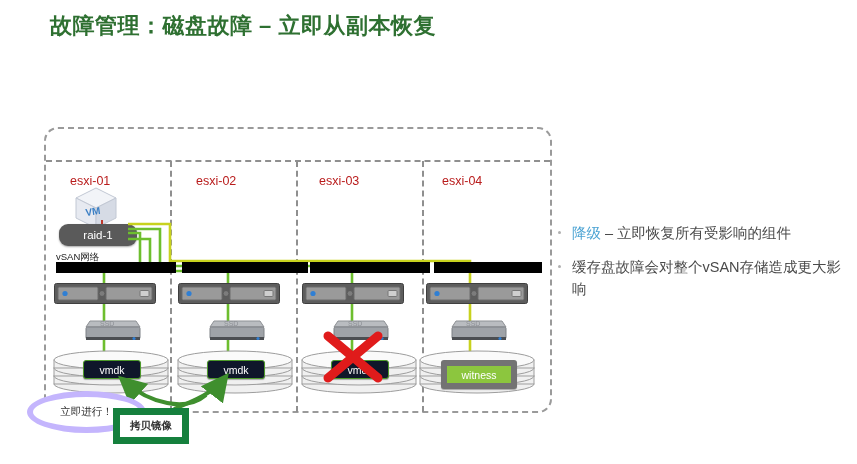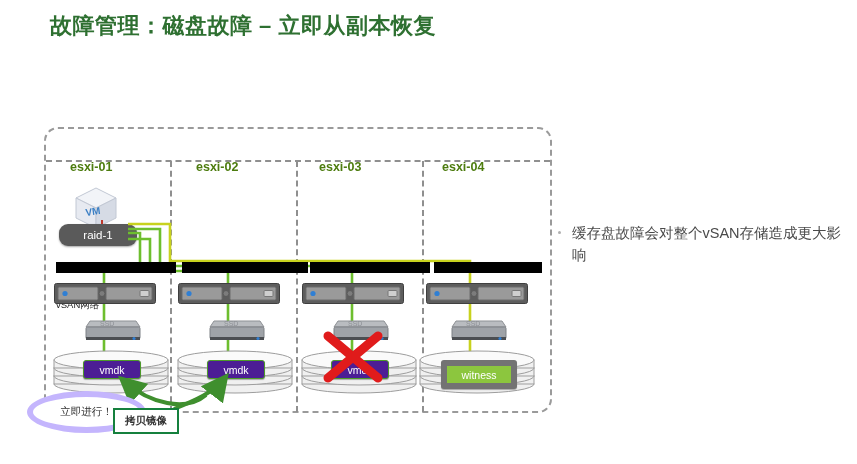--- a/index.html
+++ b/index.html
@@ -32,70 +32,68 @@
     position:absolute;left:46px;top:160px;width:504px;height:0;
     border-top:2px dashed #8f8f8f;
   }
   
   .col-div{
     position:absolute;top:161px;width:0;height:251px;
     border-left:2px dashed #8f8f8f;
   }
 
   .host-label{
-    position:absolute;top:160px;font-size:12.5px;color:#4d7c0f;
+    position:absolute;top:174px;font-size:12.5px;color:#b91c1c;
     white-space:nowrap;
-    font-weight:bold;
   }
 
   
   .vm-icon{position:absolute;left:70px;top:186px;width:52px;height:44px;}
   .raid-box{
     position:absolute;left:59px;top:224px;width:78px;height:22px;
     background:#5a5a5a;border-radius:9px;
     color:#ffffff;font-size:11.5px;
     display:flex;align-items:center;justify-content:center;
     box-shadow:0 1px 2px rgba(0,0,0,.35);
   }
   .vm-raid-link{
     position:absolute;left:101px;top:220px;width:2px;height:7px;background:#c0392b;
   }
 
   
   .vsan-label{
     position:absolute;left:56px;top:251px;font-size:9.5px;color:#222;
     white-space:nowrap;
-    margin-top:48px;
   }
   .netbar{position:absolute;background:#000000;height:11px;}
 
   
   .server{position:absolute;top:283px;width:102px;height:21px;}
   
   .ssd{position:absolute;width:58px;height:26px;}
   .diskstack{position:absolute;width:118px;height:48px;}
   .comp-label{
     position:absolute;height:17px;border-radius:3px;
     display:flex;align-items:center;justify-content:center;
     font-size:10.5px;color:#ffffff;
     box-shadow:0 1px 1px rgba(0,0,0,.3);
   }
-  .comp-vmdk{background:#4c1d95;border:1px solid #4d9a2a;}
+  .comp-vmdk{background:#0f172a;border:1px solid #4d9a2a;}
   .comp-witness{background:#8cc63e;border:6px solid #737373;}
 
   
   .callout-oval{
     position:absolute;left:27px;top:391px;width:107px;height:30px;
     border:6px solid #c4b5fd;border-radius:50%;background:#ffffff;
     display:flex;align-items:center;justify-content:center;
     font-size:10.5px;color:#333;
   }
   .copy-box{
     position:absolute;left:113px;top:408px;width:62px;height:22px;
-    border:2px solid #15803d;background:#ffffff;
+    border:7px solid #15803d;background:#ffffff;
     display:flex;align-items:center;justify-content:center;
     font-size:10.5px;color:#333;font-weight:bold;
   }
 
   
   .bullets{position:absolute;left:556px;top:222px;width:295px;}
   .bullet{
     position:relative;padding-left:16px;margin-bottom:12px;
     font-size:14.5px;color:#4a4a4a;line-height:22px;
   }
@@ -303,17 +301,20 @@
     </defs>
     <path d="M206 395 C 186 412, 150 404, 124 381" fill="none" stroke="#3f8f2e" stroke-width="4" marker-end="url(#ah)"></path>
     <path d="M174 409 C 196 400, 214 392, 224 379" fill="none" stroke="#3f8f2e" stroke-width="4" marker-end="url(#ah)"></path>
   </svg>
 
   <div class="callout-oval">立即进行！</div>
   <div class="copy-box">拷贝镜像</div>
 
   <div class="bullets">
     <div class="bullet">
+      <span class="accent">降级</span><span> – 立即恢复所有受影响的组件</span>
+    </div>
+    <div class="bullet">
       <span>缓存盘故障会对整个vSAN存储造成更大影响</span>
     </div>
   </div>
 
 </div>
 
 </body></html>

